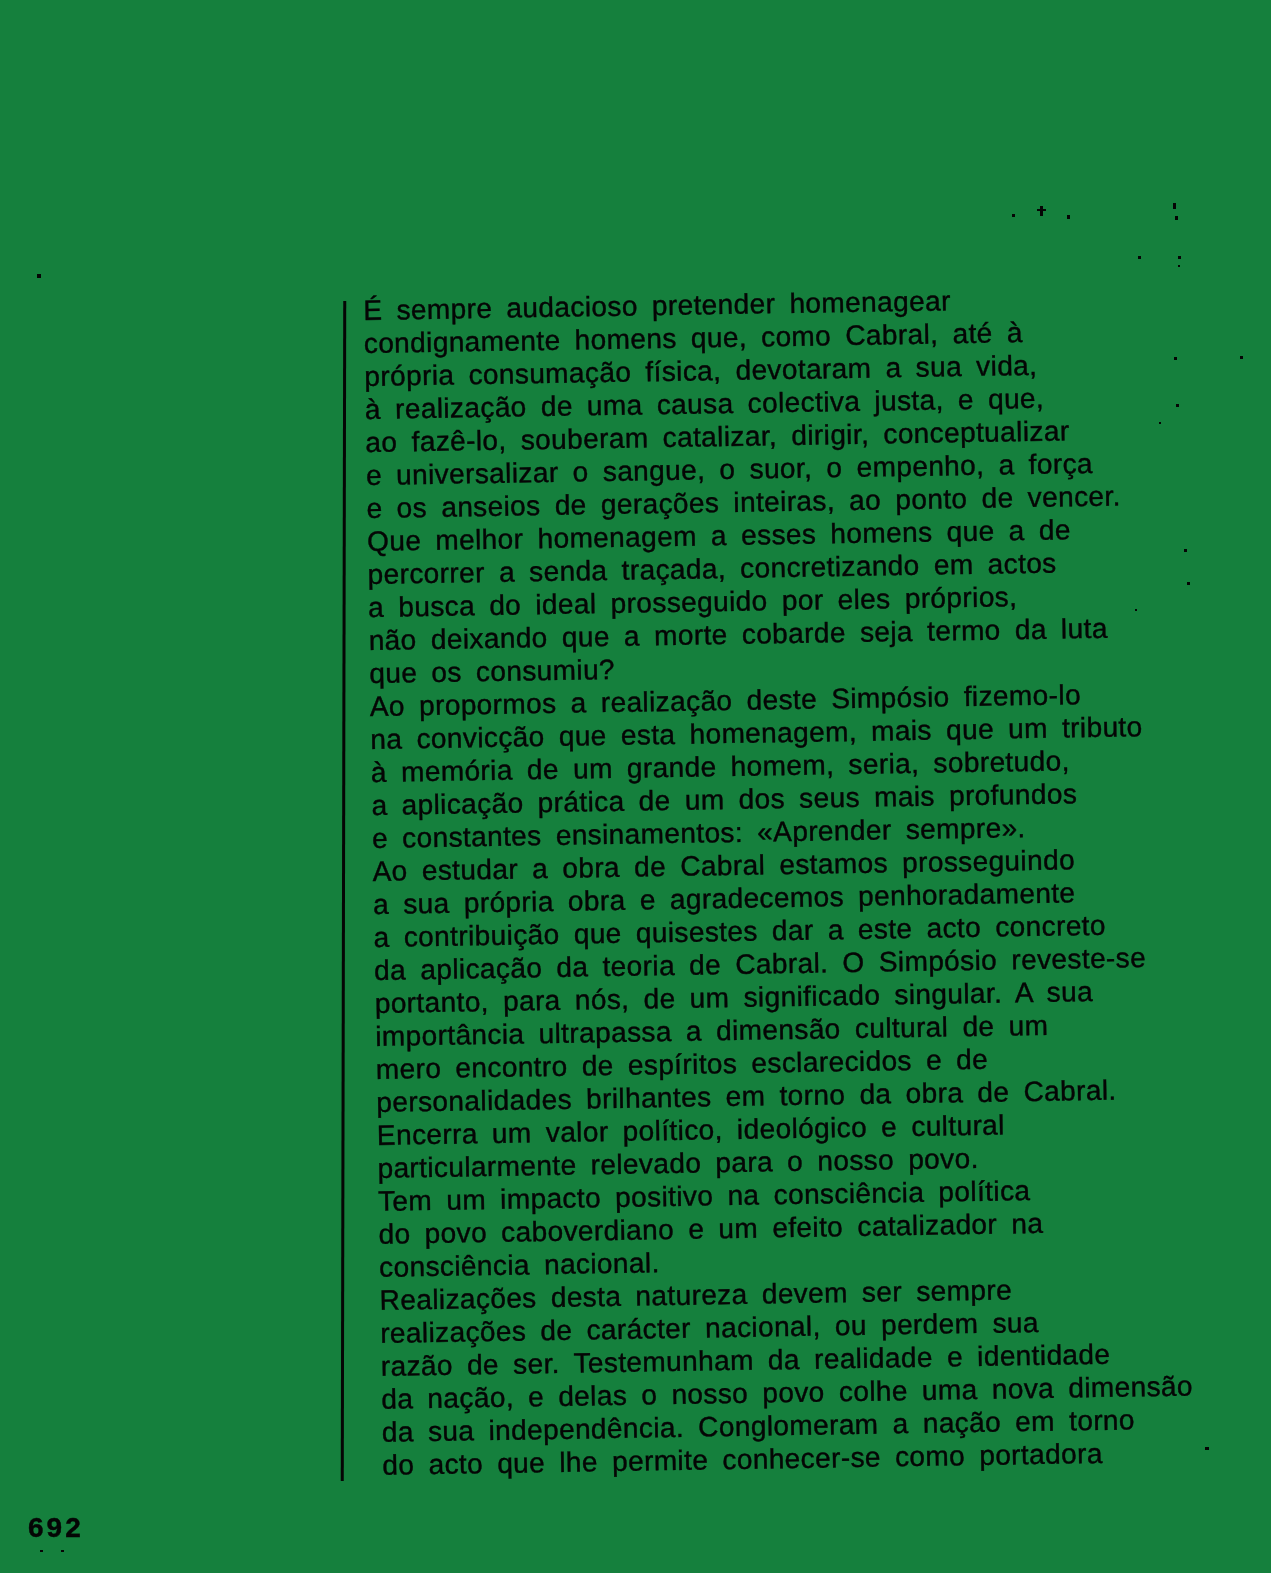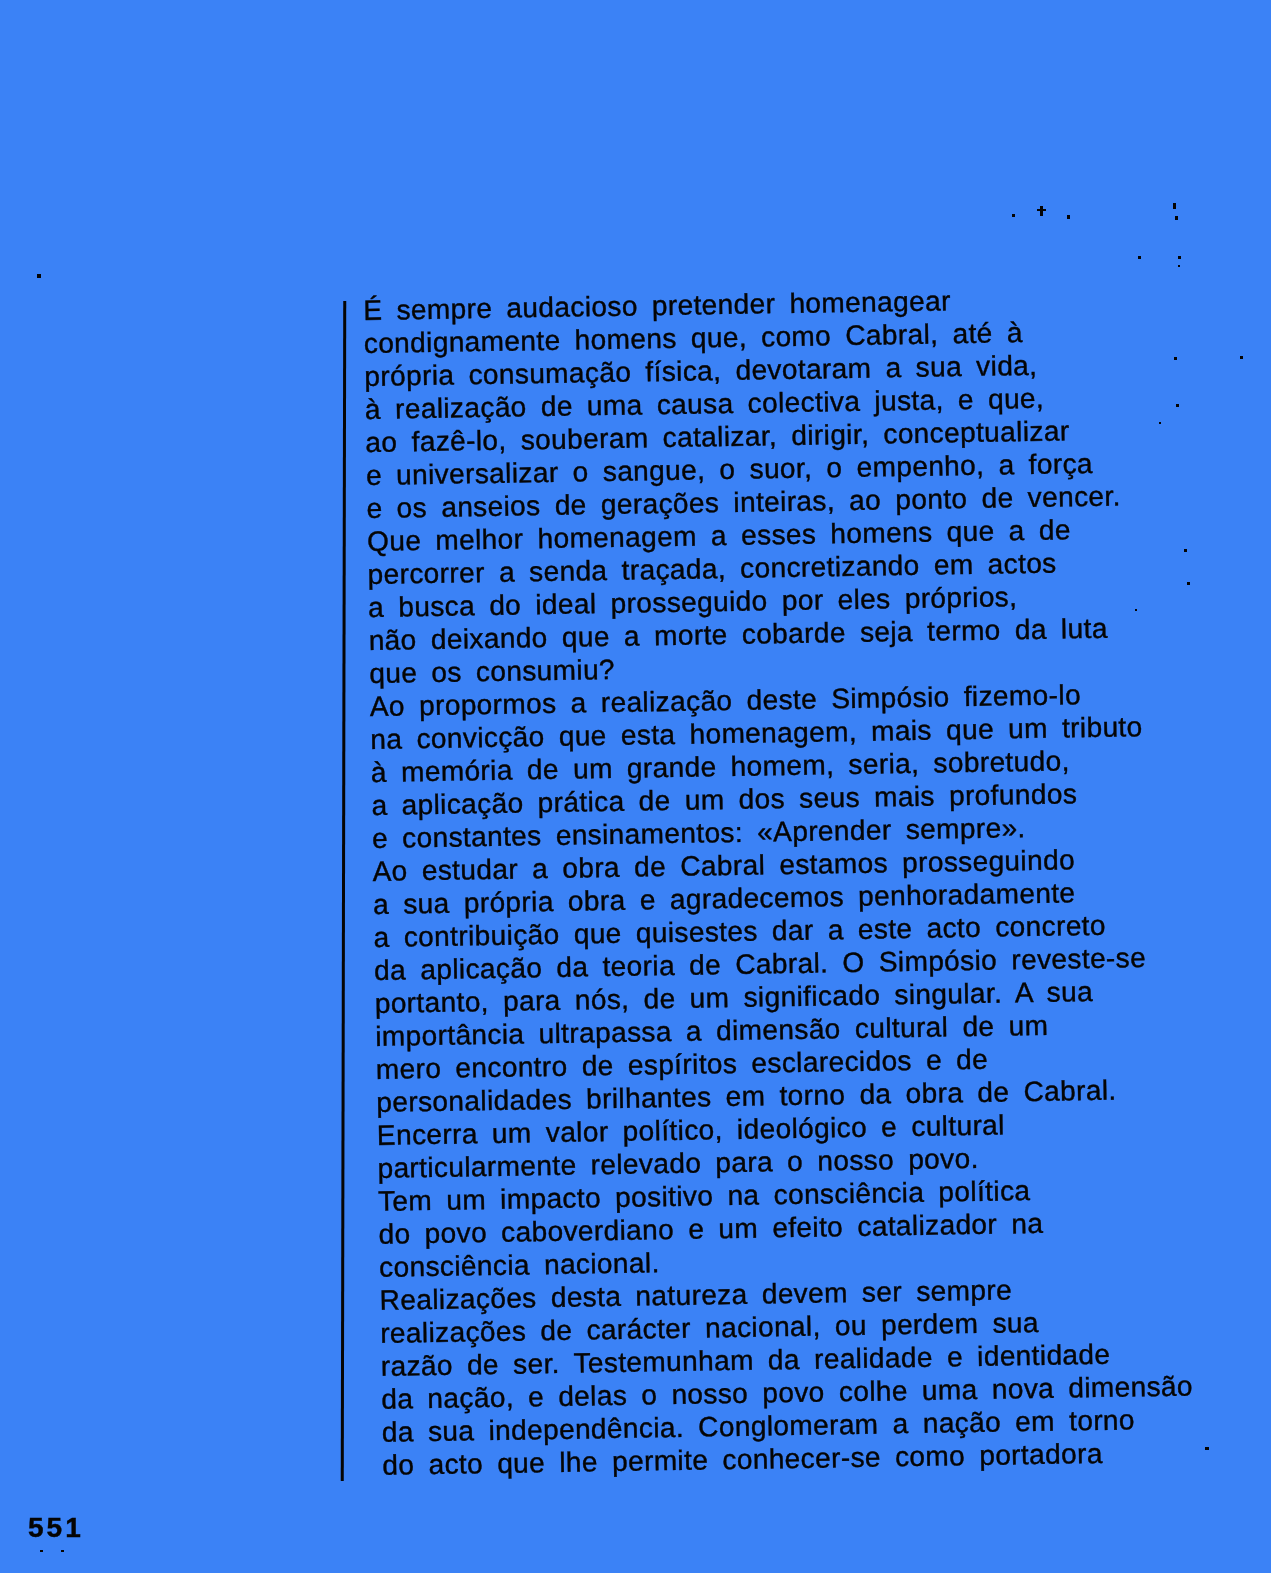--- a/index.html
+++ b/index.html
@@ -4,21 +4,21 @@
 <style>
   html, body {
     margin: 0;
     padding: 0;
     background: #ffffff;
   }
   .page {
     position: relative;
     width: 1271px;
     height: 1573px;
-    background: #3b82f6;
+    background: #15803d;
     overflow: hidden;
     font-family: "Liberation Sans", "DejaVu Sans", sans-serif;
     color: #000;
   }
   
   .vrule {
     position: absolute;
     left: 342px;
     top: 301px;
     width: 3px;
@@ -100,21 +100,21 @@
       <div class="text-line">do povo caboverdiano e um efeito catalizador na</div>
       <div class="text-line">consciência nacional.</div>
       <div class="text-line">Realizações desta natureza devem ser sempre</div>
       <div class="text-line">realizações de carácter nacional, ou perdem sua</div>
       <div class="text-line">razão de ser. Testemunham da realidade e identidade</div>
       <div class="text-line">da nação, e delas o nosso povo colhe uma nova dimensão</div>
       <div class="text-line">da sua independência. Conglomeram a nação em torno</div>
       <div class="text-line">do acto que lhe permite conhecer-se como portadora</div>
     </div>
 
-  <div class="pagenum">551</div>
+  <div class="pagenum">692</div>
 
   <div class="speck" style="left:37px;  top:274px;  width:4px; height:4px;"></div>
   <div class="speck" style="left:1012px; top:214px; width:3px; height:3px;"></div>
   <div class="speck" style="left:1040px; top:206px; width:3px; height:10px;"></div>
   <div class="speck" style="left:1037px; top:209px; width:9px; height:2px;"></div>
   <div class="speck" style="left:1067px; top:215px; width:3px; height:4px;"></div>
   <div class="speck" style="left:1173px; top:203px; width:3px; height:6px;"></div>
   <div class="speck" style="left:1175px; top:216px; width:3px; height:4px;"></div>
   <div class="speck" style="left:1138px; top:256px; width:3px; height:3px;"></div>
   <div class="speck" style="left:1178px; top:256px; width:3px; height:3px;"></div>

